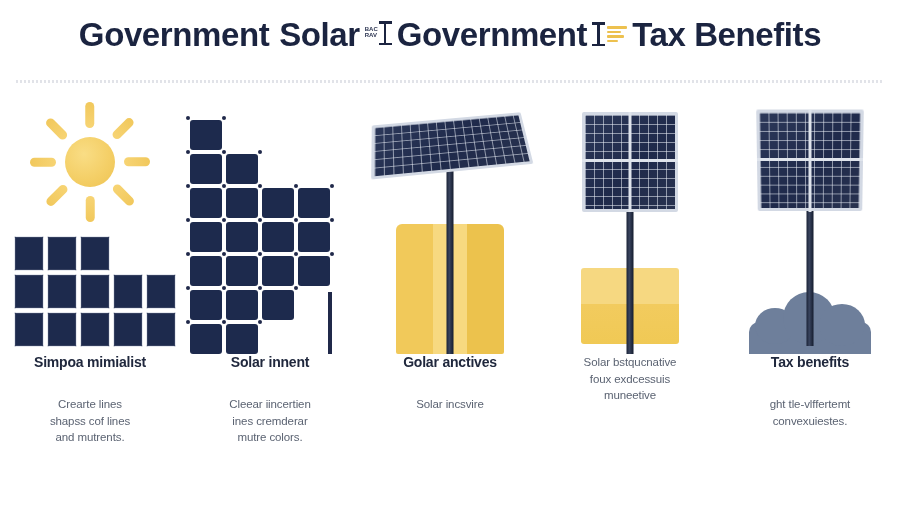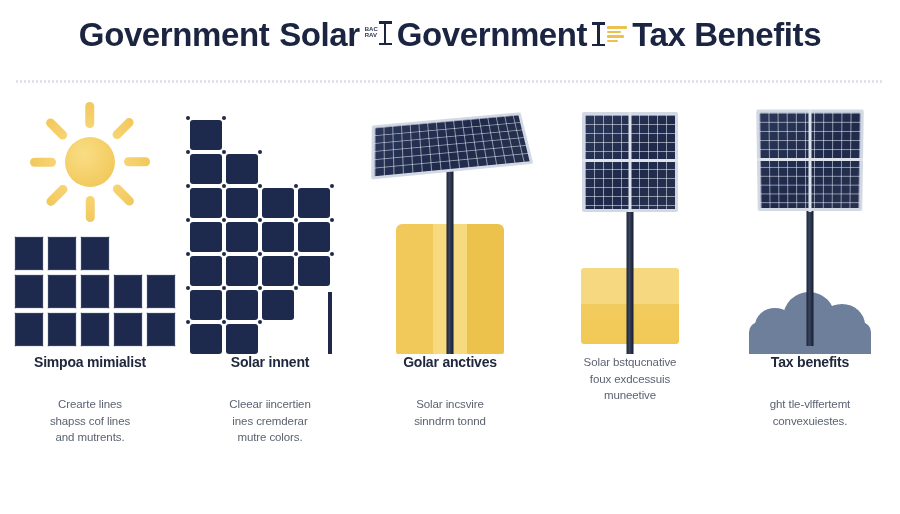--- a/index.html
+++ b/index.html
@@ -377,21 +377,20 @@
       <div class="art">
         <div class="ybox prism" style="left:50%;top:128px;transform:translateX(-50%);width:108px;height:130px;"></div>
         <div class="pole" style="left:50%;top:50px;transform:translateX(-50%);width:7px;height:208px;"></div>
         <div class="pv" style="left:50%;top:18px;width:156px;height:60px;
                     transform:translateX(-50%) perspective(320px) rotateX(28deg) rotate(-6deg);"></div>
       </div>
       <div class="caption">
         <div class="cap-title">Golar anctives</div>
         <div class="cap-body">
           <div>Solar incsvire</div>
-          <div>sinndrm tonnd</div>
         </div>
       </div>
     </div>
 
     <div class="panel">
       <div class="art">
         <div class="ybox" style="left:50%;top:172px;transform:translateX(-50%);width:98px;height:76px;"></div>
         <div class="pole" style="left:50%;top:100px;transform:translateX(-50%);width:7px;height:158px;"></div>
         <div class="pv" style="left:50%;top:16px;transform:translateX(-50%);width:96px;height:100px;"></div>
         <div class="pv-seam" style="left:50%;top:16px;transform:translateX(-50%);width:3px;height:100px;"></div>

